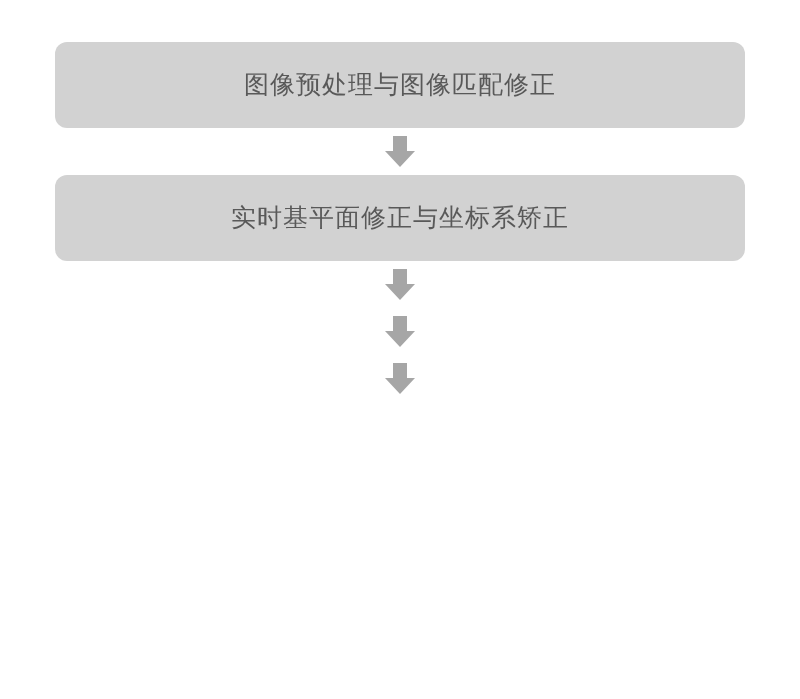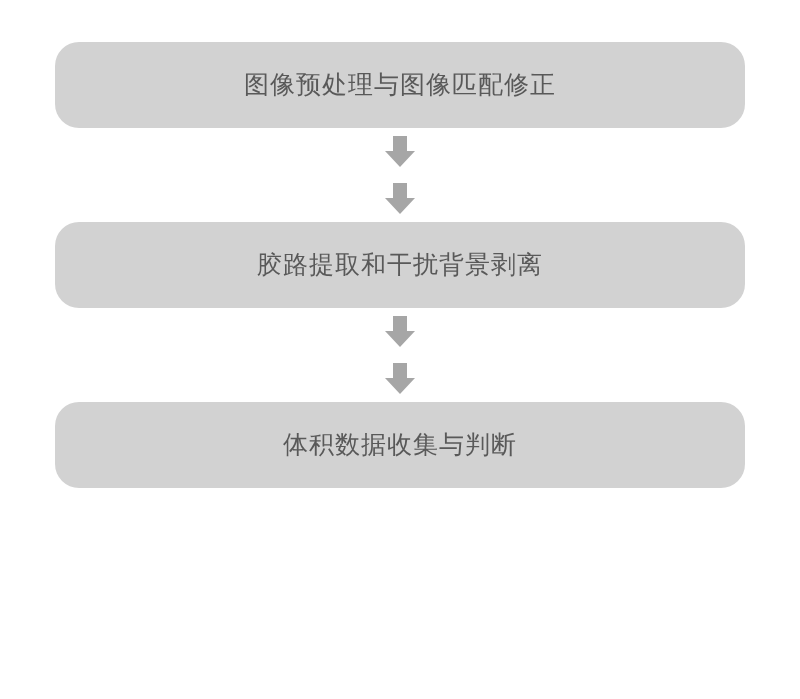--- a/index.html
+++ b/index.html
@@ -18,21 +18,21 @@
   }
   .flowchart {
     width: 690px;
     margin: 0 auto;
     padding-top: 42px;
   }
   .flow-box {
     width: 690px;
     height: 86px;
     background: var(--box-bg);
-    border-radius: 24px;
+    border-radius: 12px;
     display: flex;
     align-items: center;
     justify-content: center;
   }
   .flow-box .label {
     color: var(--text);
     font-size: 25px;
     letter-spacing: 1px;
     text-align: center;
     line-height: 1.2;
@@ -64,38 +64,35 @@
 
   <div class="flow-box">
     <span class="label">图像预处理与图像匹配修正</span>
   </div>
 
   <div class="arrow-wrap">
     <div class="arrow-shaft"></div>
     <div class="arrow-head"></div>
   </div>
 
-
-  <div class="arrow-wrap">
-    <div class="arrow-shaft"></div>
-    <div class="arrow-head"></div>
-  </div>
-
   <div class="flow-box">
-    <span class="label">胶路提取和干扰背景剥离</span>
+    <span class="label">实时基平面修正与坐标系矫正</span>
   </div>
 
   <div class="arrow-wrap">
     <div class="arrow-shaft"></div>
     <div class="arrow-head"></div>
   </div>
 
 
   <div class="arrow-wrap">
     <div class="arrow-shaft"></div>
     <div class="arrow-head"></div>
   </div>
 
-  <div class="flow-box">
-    <span class="label">体积数据收集与判断</span>
+
+  <div class="arrow-wrap">
+    <div class="arrow-shaft"></div>
+    <div class="arrow-head"></div>
   </div>
+
 
 </div>
 
 </body></html>

